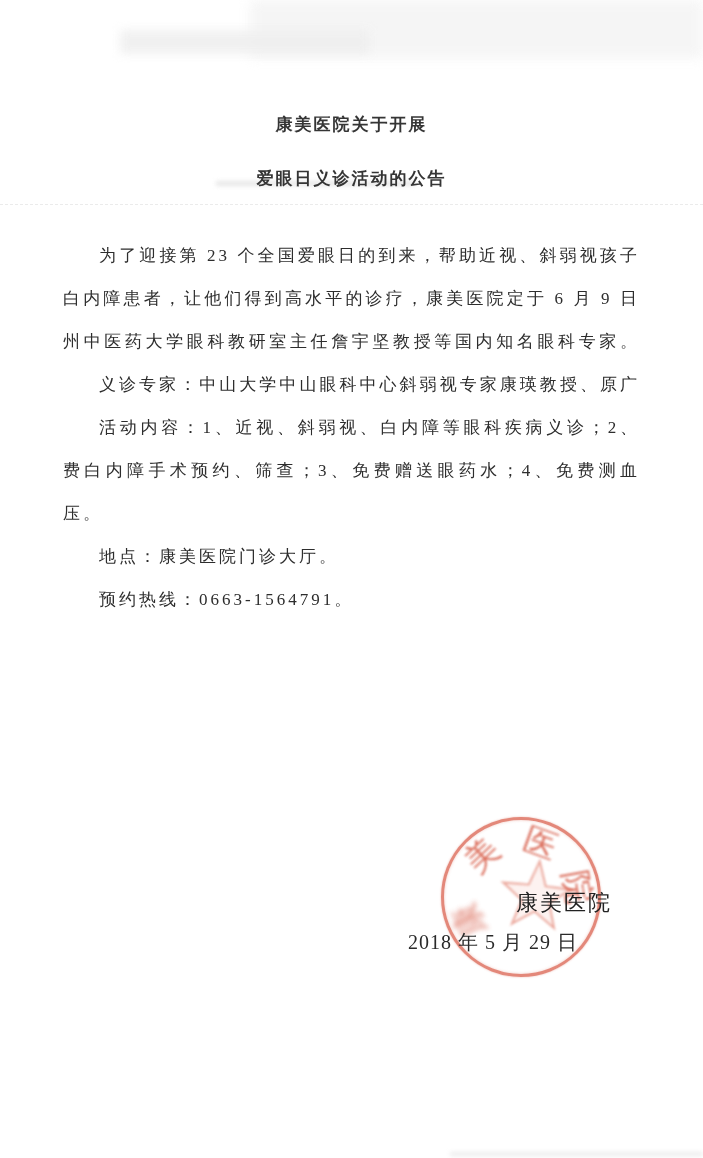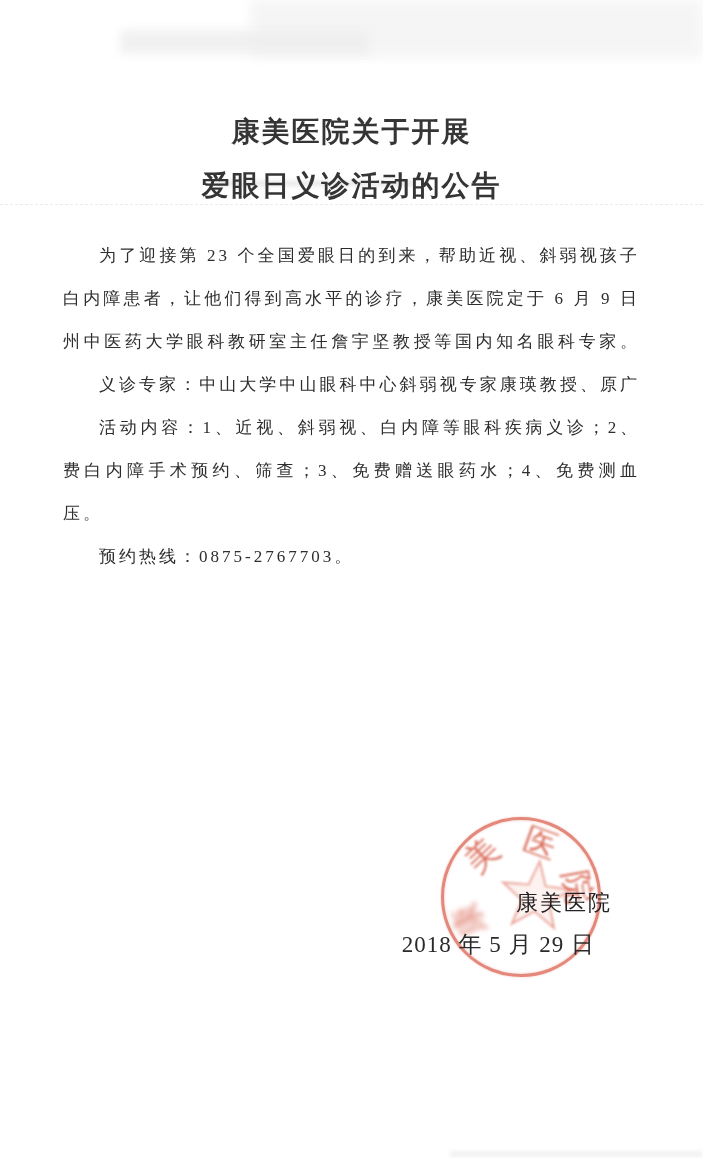--- a/index.html
+++ b/index.html
@@ -15,43 +15,43 @@
   .art{position:absolute;z-index:0;pointer-events:none;}
   .art-topband{left:250px;top:0;width:453px;height:58px;background:#f3f3f3;filter:blur(6px);opacity:.8;}
   .art-topsmudge{left:120px;top:30px;width:250px;height:24px;background:#efefef;filter:blur(5px);opacity:.9;}
   .art-smear{left:216px;top:181px;width:200px;height:5px;background:#e2e2e2;filter:blur(2px);opacity:.8;}
   .art-dashline{left:0;top:204px;width:703px;height:0;border-top:1px dashed #ebebeb;}
   .art-bottom{left:450px;top:1152px;width:253px;height:4px;background:#ececec;filter:blur(2px);}
   
   .title{
     position:absolute;left:0;width:703px;text-align:center;
     font-family:"Liberation Sans", sans-serif;
-    font-size:28px;font-weight:600;letter-spacing:2px;color:#353535;
+    font-size:17px;font-weight:600;letter-spacing:2px;color:#353535;
     z-index:2;
   }
   .title1{top:113px;}
   .title2{top:167px;}
   
   .bodytext{
     position:absolute;left:63px;top:234px;width:577px;
     font-size:17px;line-height:43px;letter-spacing:3px;
     color:#2d2d2d;z-index:2;
   }
   .bline{height:43px;overflow:hidden;}
   .just{text-align:justify;text-align-last:justify;}
   .ind{text-indent:36px;}
   
   .sig-org{
     position:absolute;left:412px;top:888px;width:200px;
     text-align:right;font-size:22px;letter-spacing:2px;color:#222;
     z-index:3;
   }
   .sig-date{
-    position:absolute;left:395px;top:929px;width:200px;
-    text-align:right;font-size:23px;letter-spacing:1px;color:#2a2a2a;
+    position:absolute;left:408px;top:929px;width:200px;
+    text-align:left;font-size:20px;letter-spacing:1px;color:#2a2a2a;
     z-index:3;
   }
   
   .stamp{
     position:absolute;left:441px;top:817px;width:160px;height:160px;
     z-index:1;
   }
   .stamp-ring{
     position:absolute;left:0;top:0;width:154px;height:154px;
     border:3px solid rgba(216,90,70,0.72);
@@ -89,21 +89,22 @@
     <div class="bline just ind">为了迎接第 23 个全国爱眼日的到来，帮助近视、斜弱视孩子及</div>
     <div class="bline just">白内障患者，让他们得到高水平的诊疗，康美医院定于 6 月 9 日上午</div>
 
     <div class="bline just">州中医药大学眼科教研室主任詹宇坚教授等国内知名眼科专家。</div>
     <div class="bline just ind">义诊专家：中山大学中山眼科中心斜弱视专家康瑛教授、原广</div>
 
     <div class="bline just ind">活动内容：1、近视、斜弱视、白内障等眼科疾病义诊；2、免</div>
     <div class="bline just">费白内障手术预约、筛查；3、免费赠送眼药水；4、免费测血糖、血</div>
     <div class="bline">压。</div>
 
-    <div class="bline ind">预约热线：0875-2767703。</div>
+    <div class="bline ind">地点：康美医院门诊大厅。</div>
+    <div class="bline ind">预约热线：0663-1564791。</div>
   </div>
 
   <div class="stamp">
     <div class="stamp-ring"></div>
     <svg class="stamp-star" width="80" height="80" viewBox="0 0 80 80">
       <polygon points="40,4 48.5,28.3 74.2,28.9 53.8,44.5 61.2,69.1 40,54.5 18.8,69.1 26.2,44.5 5.8,28.9 31.5,28.3" fill="rgba(235,150,130,0.12)" stroke="rgba(220,105,85,0.55)" stroke-width="2"></polygon>
     </svg>
     <div class="stamp-char c0">康</div>
     <div class="stamp-char c1">美</div>
     <div class="stamp-char c2">医</div>

